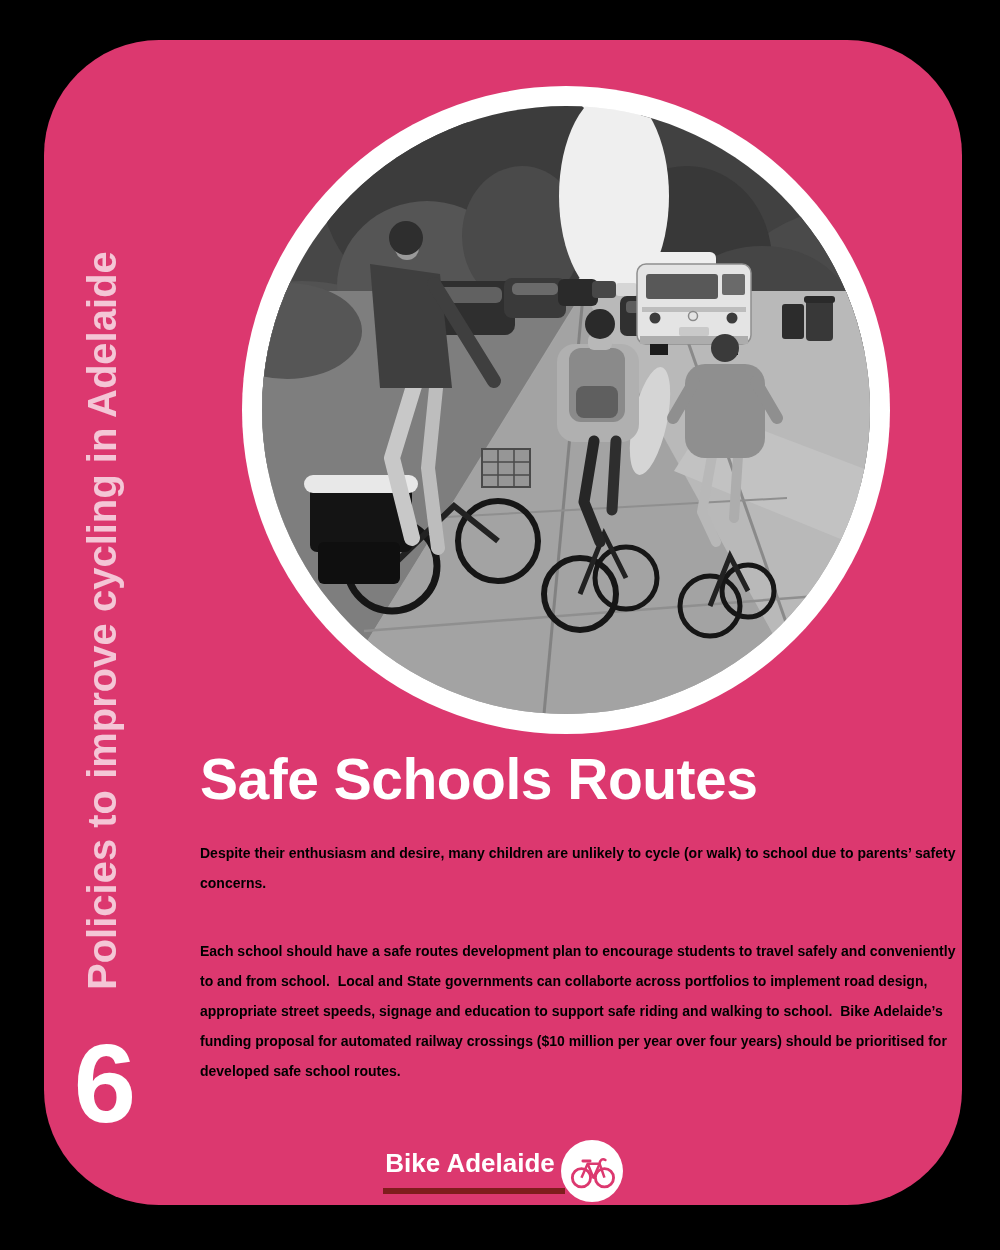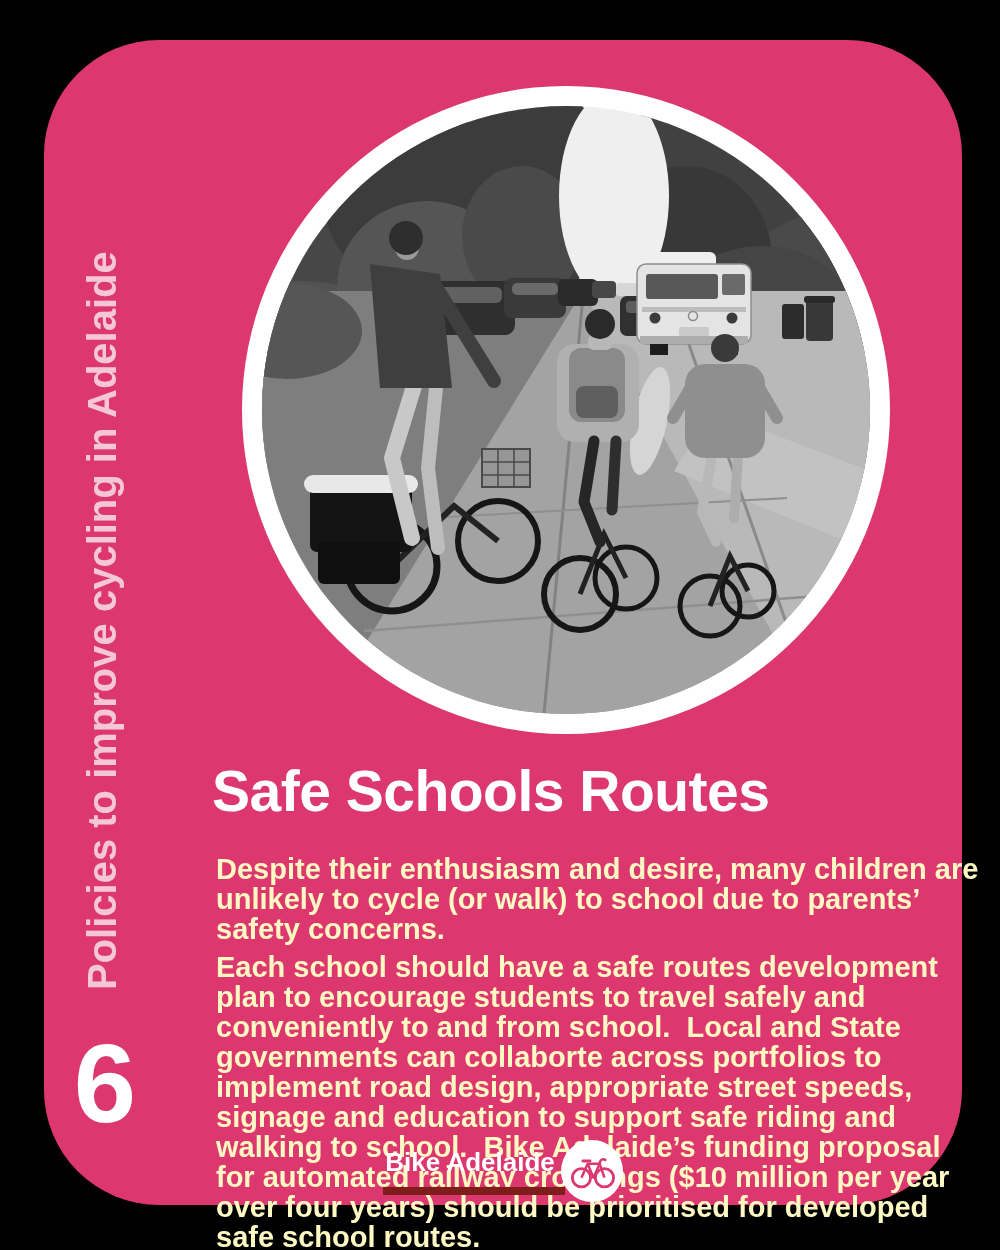--- a/index.html
+++ b/index.html
@@ -24,32 +24,32 @@
   }
   .photo-wrap { position:absolute; left:198px; top:46px; width:648px; height:648px; }
   .photo-wrap svg { display:block; width:100%; height:100%; }
   .title {
     position:absolute; left:156px; top:710px; width:760px;
     font-size:57px; font-weight:700; color:#fff; letter-spacing:-0.5px;
     line-height:1.05;
   }
   .para {
     position:absolute; left:156px; width:770px;
-    font-size:29px; font-weight:700; color:#fef9c3; line-height:30px;
-    white-space:pre-wrap; margin:16px;
+    font-size:14px; font-weight:700; color:#000000; line-height:30px;
+    white-space:pre-wrap; margin:0;
   }
   .para1 { top:798px; }
   .para2 { top:896px; }
   .footer {
     position:absolute; left:0; top:1098px; width:100%; height:66px;
     display:flex; align-items:center; justify-content:center;
   }
   .brand {
     font-size:26px; font-weight:700; color:#fff;
-    padding:0 10px 9px 2px; border-bottom:8px solid #7f1d1d;
+    padding:0 10px 9px 2px; border-bottom:6px solid #7f1d1d;
   }
   .logo-circle {
     width:62px; height:62px; border-radius:50%; background:#fff;
     display:flex; align-items:center; justify-content:center;
     margin-left:-4px; flex:0 0 auto;
   }
 </style>
 </head>
 <body>
 
@@ -179,21 +179,21 @@
             <path d="M496,370 L492,432" fill="none" stroke="#adadad" stroke-width="10" stroke-linecap="round"></path>
             <rect x="443" y="278" width="80" height="94" rx="20" fill="#8f8f8f"></rect>
             <path d="M452,296 L431,332" stroke="#8f8f8f" stroke-width="12" stroke-linecap="round"></path>
             <path d="M514,296 L535,332" stroke="#8f8f8f" stroke-width="12" stroke-linecap="round"></path>
             <circle cx="483" cy="262" r="14" fill="#3a3a3a"></circle>
           </g>
         </g>
       </svg>
     </div>
 
-    <h1 class="title" style="margin:12px;">Safe Schools Routes</h1>
+    <h1 class="title" style="margin:0;">Safe Schools Routes</h1>
 
     <p class="para para1">Despite their enthusiasm and desire, many children are unlikely to cycle (or walk) to school due to parents’ safety concerns.</p>
 
     <p class="para para2">Each school should have a safe routes development plan to encourage students to travel safely and conveniently to and from school.  Local and State governments can collaborte across portfolios to implement road design, appropriate street speeds, signage and education to support safe riding and walking to school.  Bike Adelaide’s funding proposal for automated railway crossings ($10 million per year over four years) should be prioritised for developed safe school routes.</p>
 
     <div class="footer">
       <span class="brand">Bike Adelaide</span>
       <span class="logo-circle">
         <svg width="46" height="46" viewBox="0 0 48 48">
           <circle cx="13" cy="31" r="9.5" fill="none" stroke="#dc386f" stroke-width="3"></circle>

